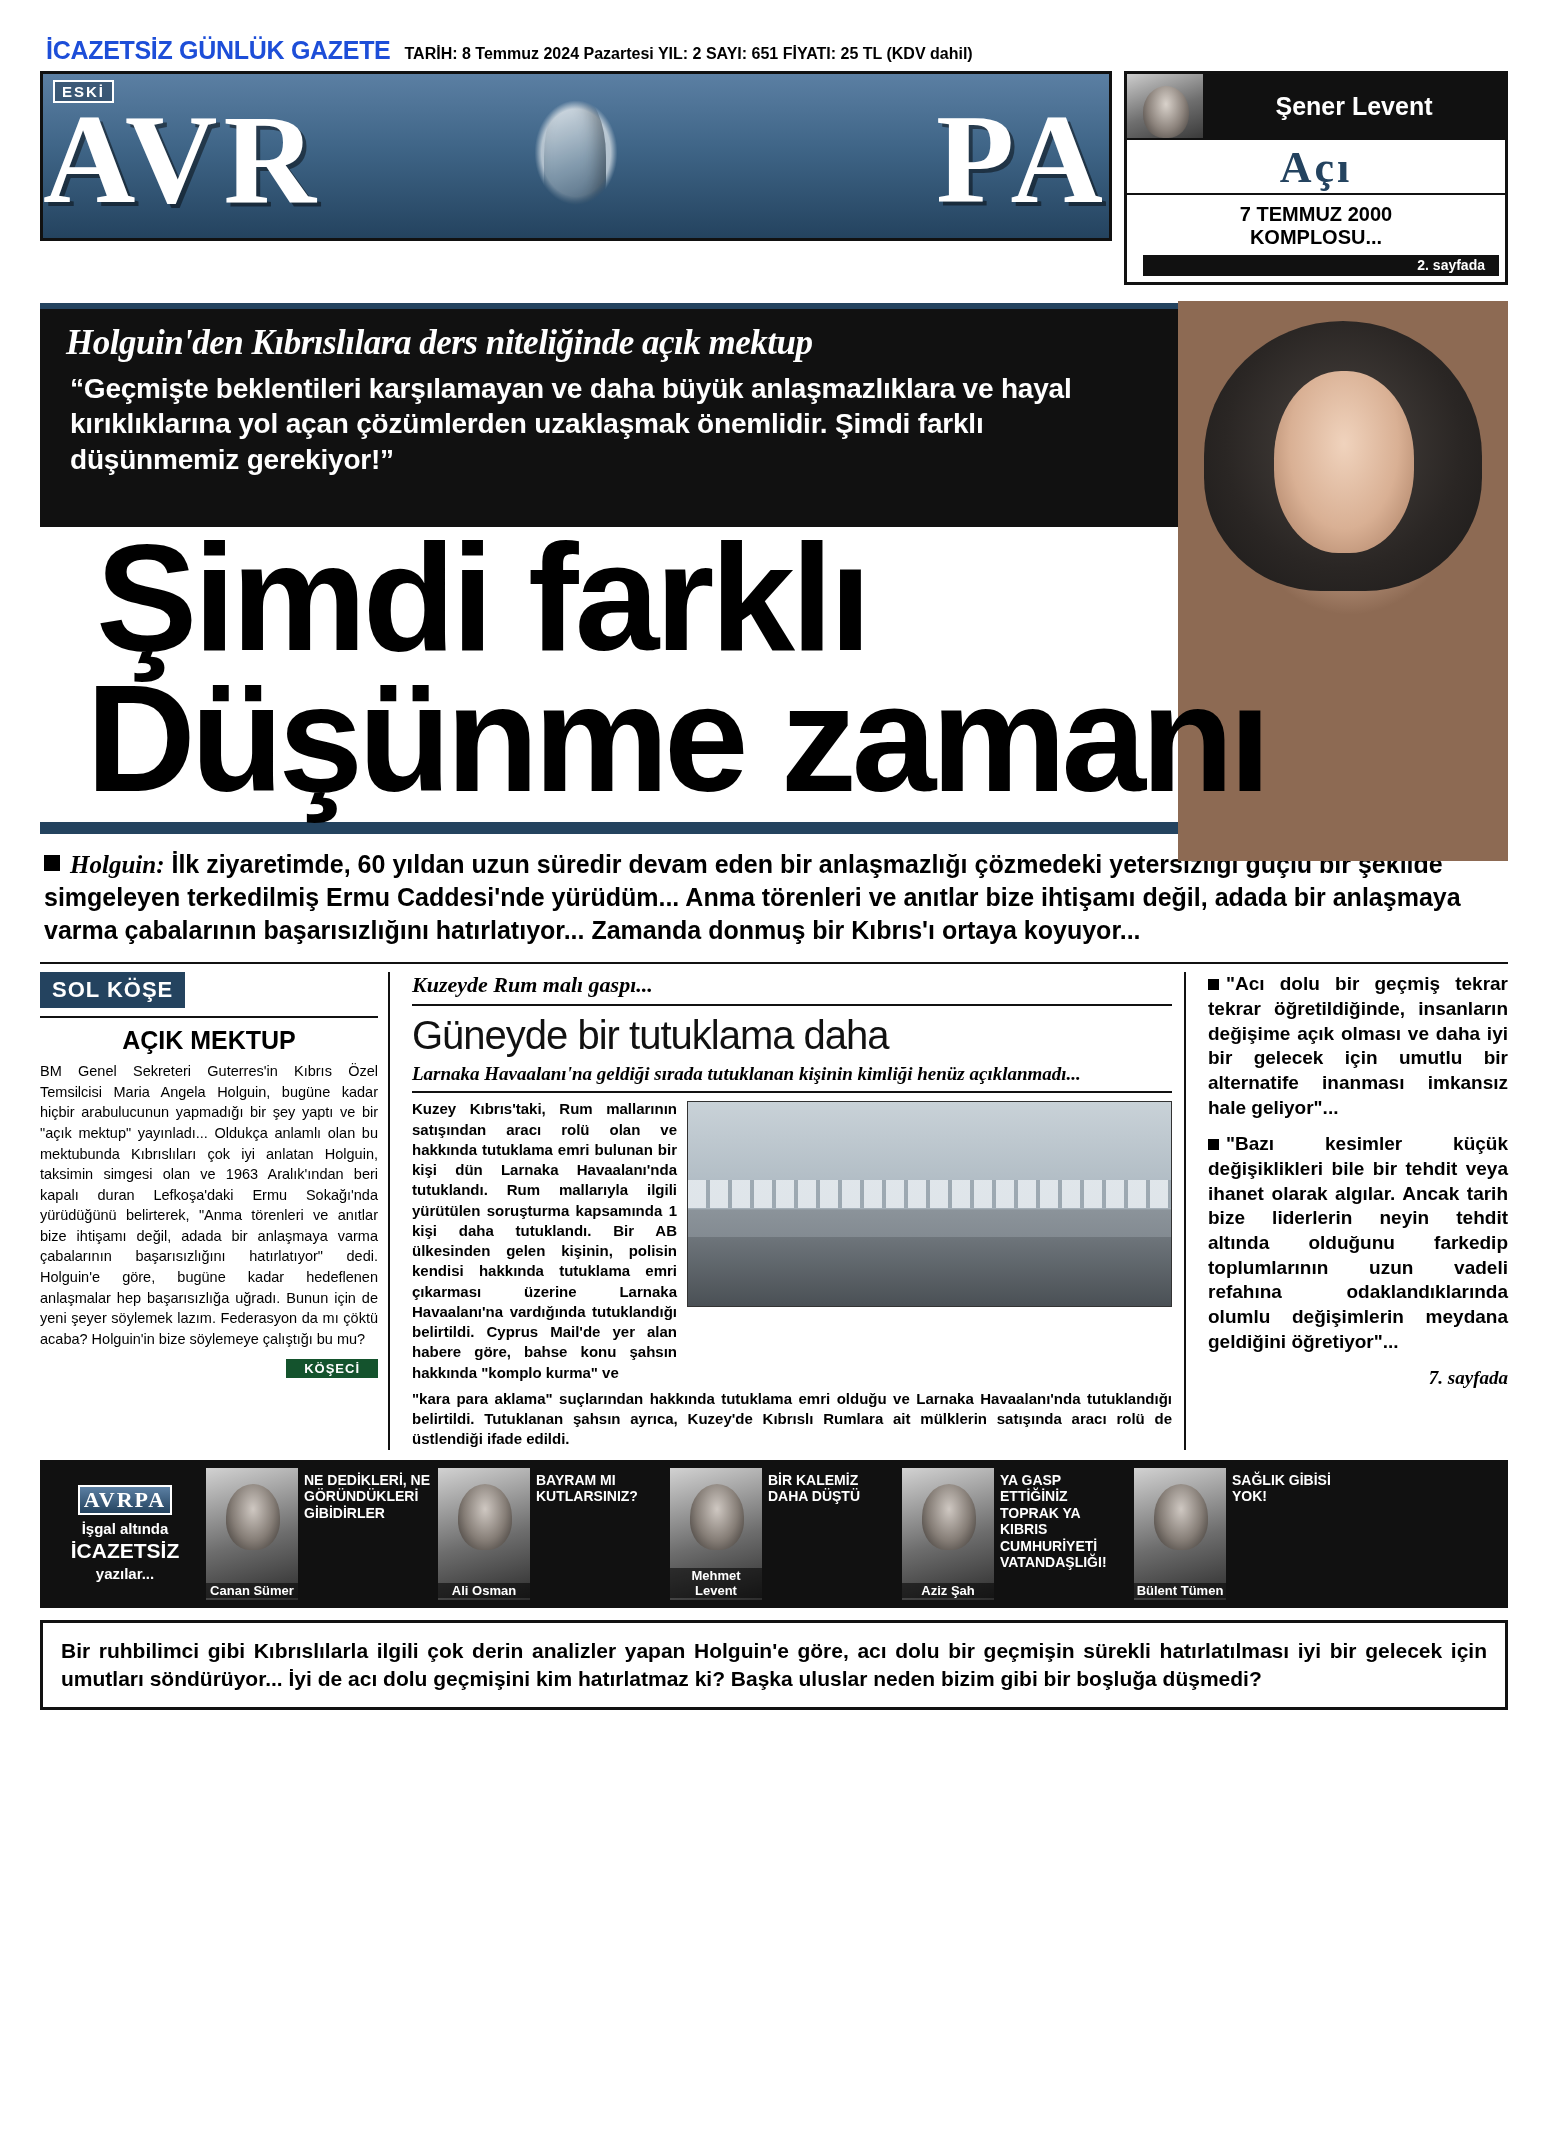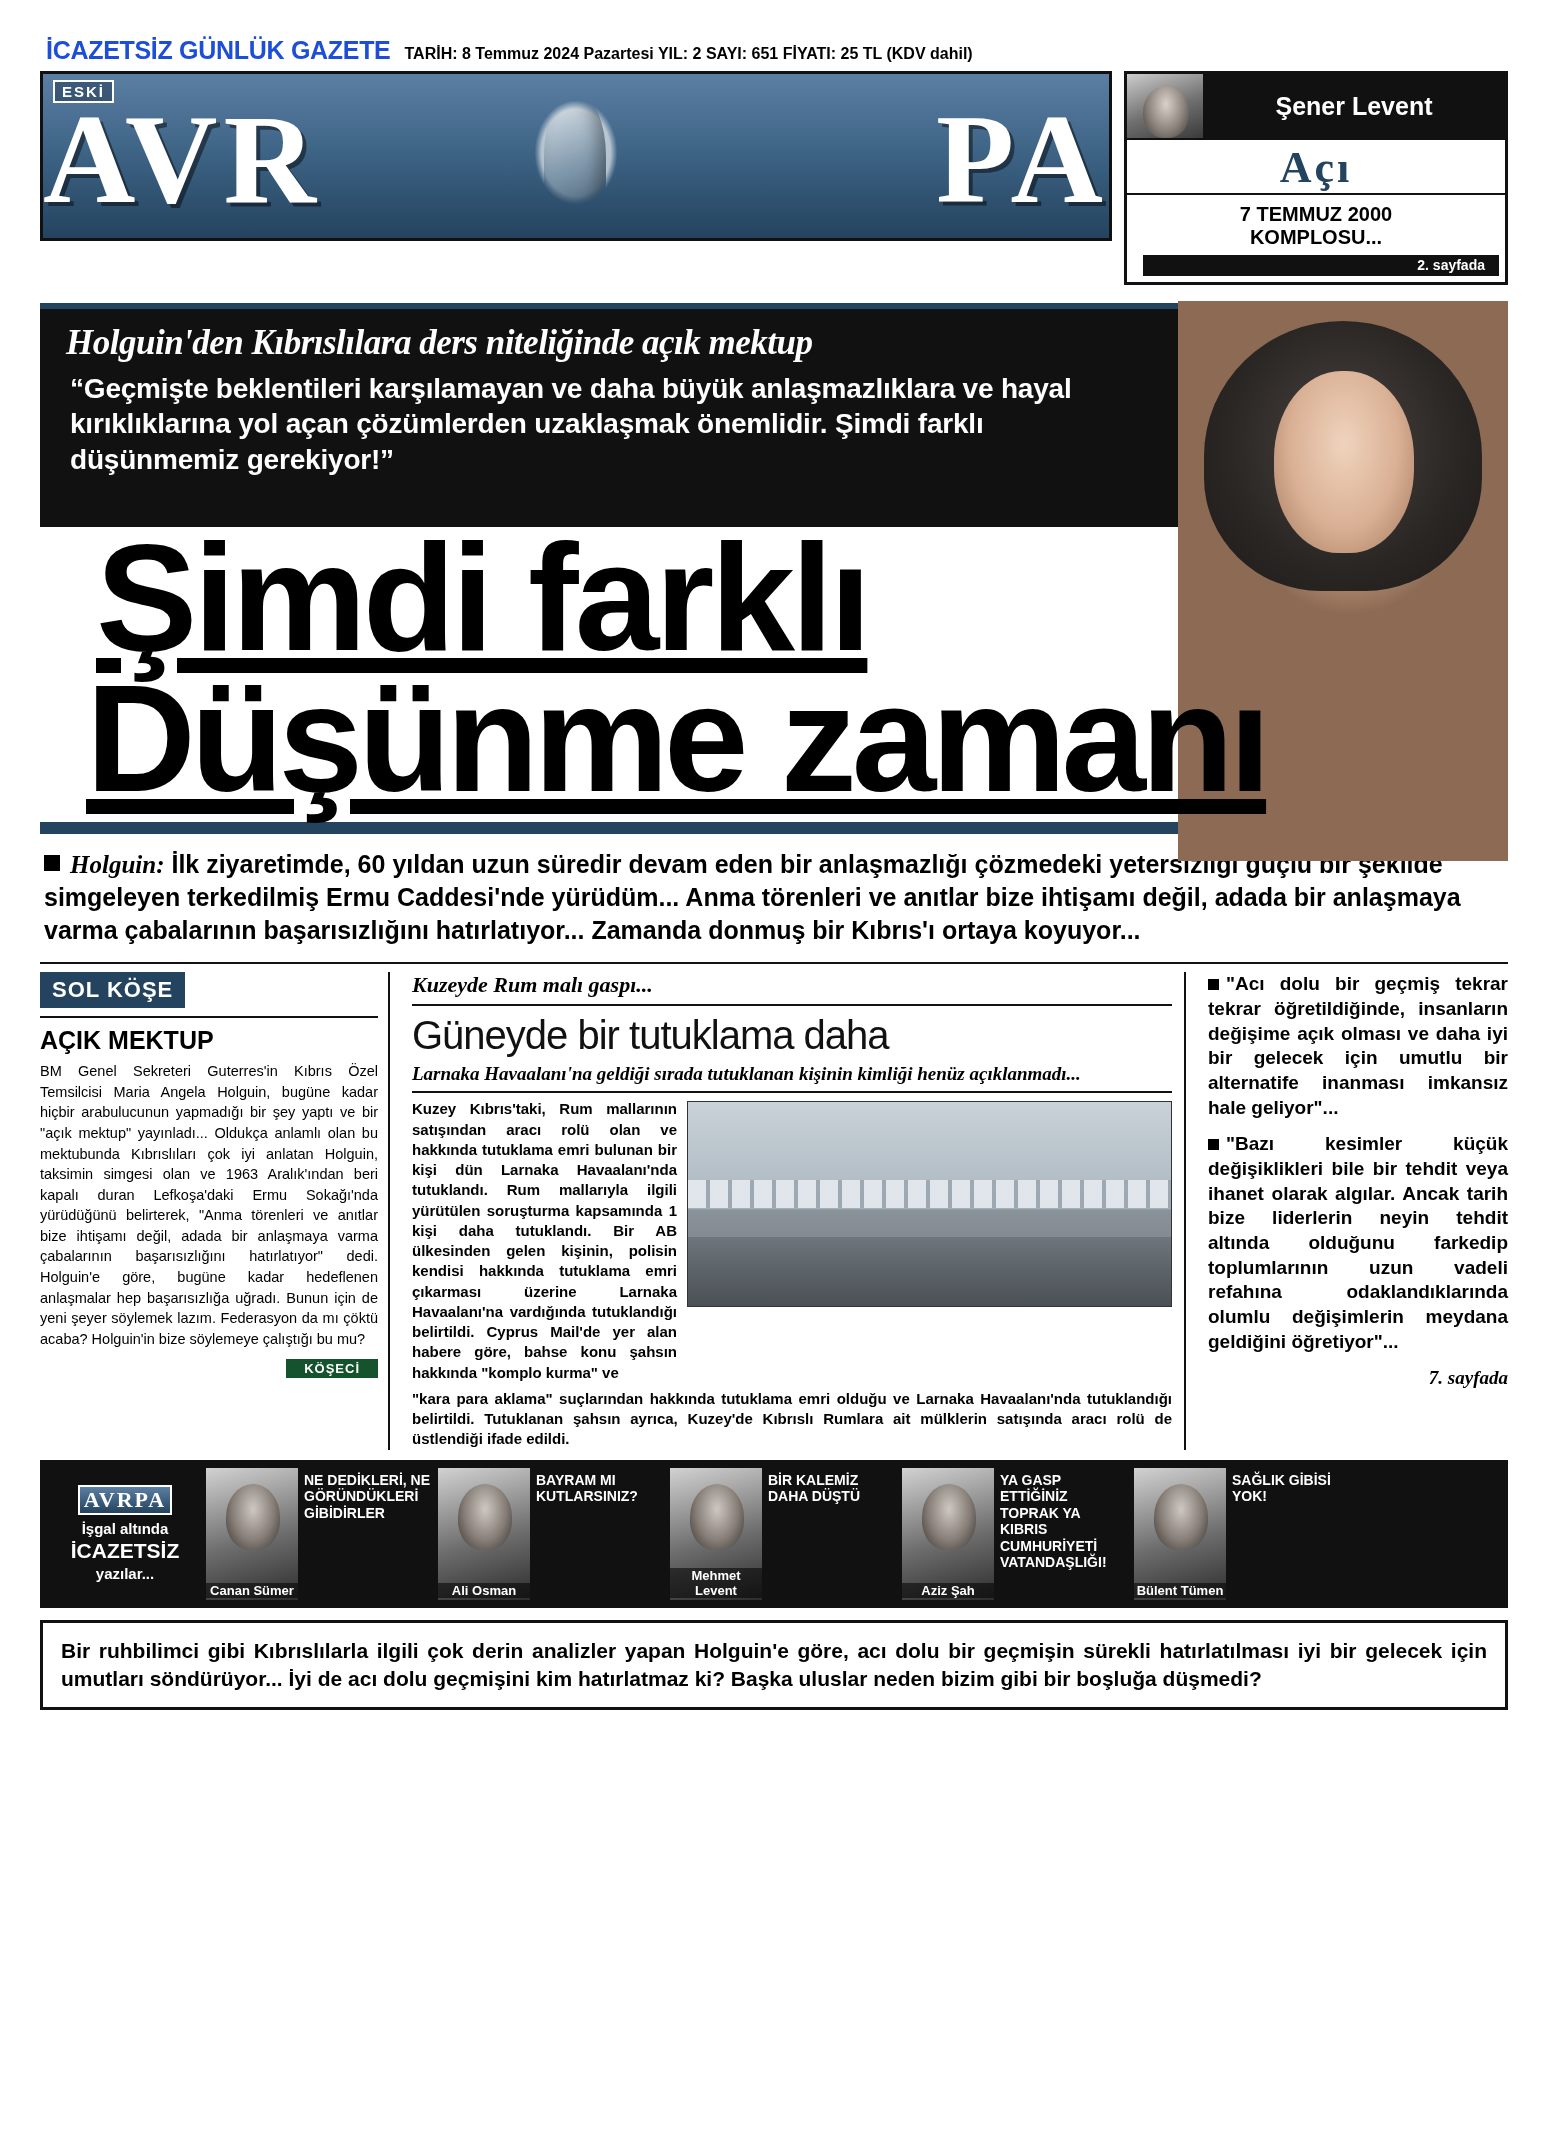--- a/index.html
+++ b/index.html
@@ -215,21 +215,20 @@
     content:"";
     position:absolute; left:96px; top:70px; width:140px; height:182px;
     background: radial-gradient(ellipse at 50% 40%, #f0d3bd 0%, #d9b094 55%, #a4785d 100%);
     border-radius: 48% 48% 46% 46%;
   }
 
   .bigtitle {
     position: relative;
     padding: 0 0 6px 0;
     z-index: 8;
-    text-decoration: underline;
   }
   .bigtitle .line {
     font-family: "Liberation Sans", sans-serif;
     font-weight: bold;
     font-size: 152px;
     line-height: 0.93;
     letter-spacing: -4px;
     color: #000;
     white-space: nowrap;
     padding-left: 56px;
@@ -276,21 +275,21 @@
     background: #24435f;
     color: #fff;
     font-size: 22px;
     font-weight: bold;
     letter-spacing: 1px;
     padding: 5px 12px;
     display: inline-block;
     margin-bottom: 6px;
   }
   .acikmektup {
-    text-align: left;
+    text-align: center;
     font-size: 25px;
     font-weight: bold;
     border-top: 2px solid #111;
     padding: 8px 0 6px 0;
     margin-top: 2px;
   }
   .body-just {
     font-size: 14.5px;
     line-height: 1.42;
     text-align: justify;

